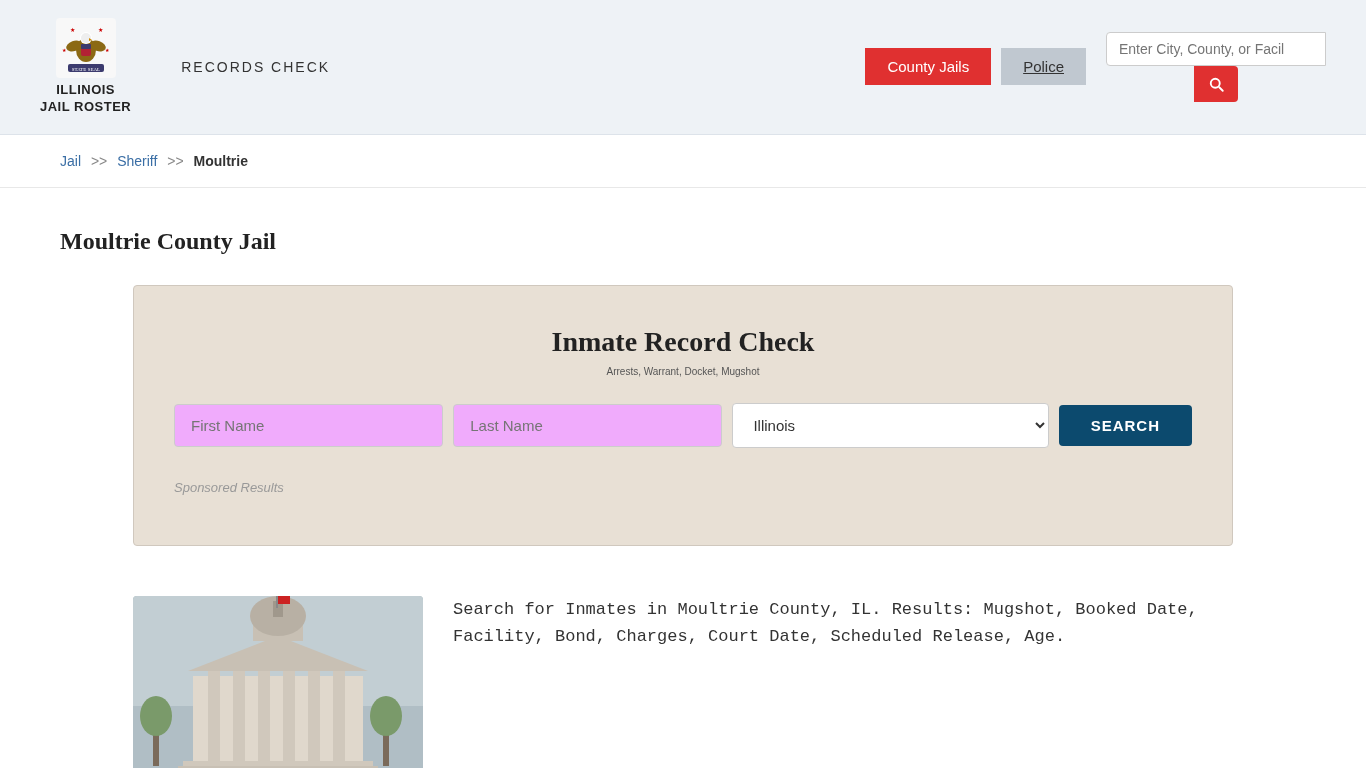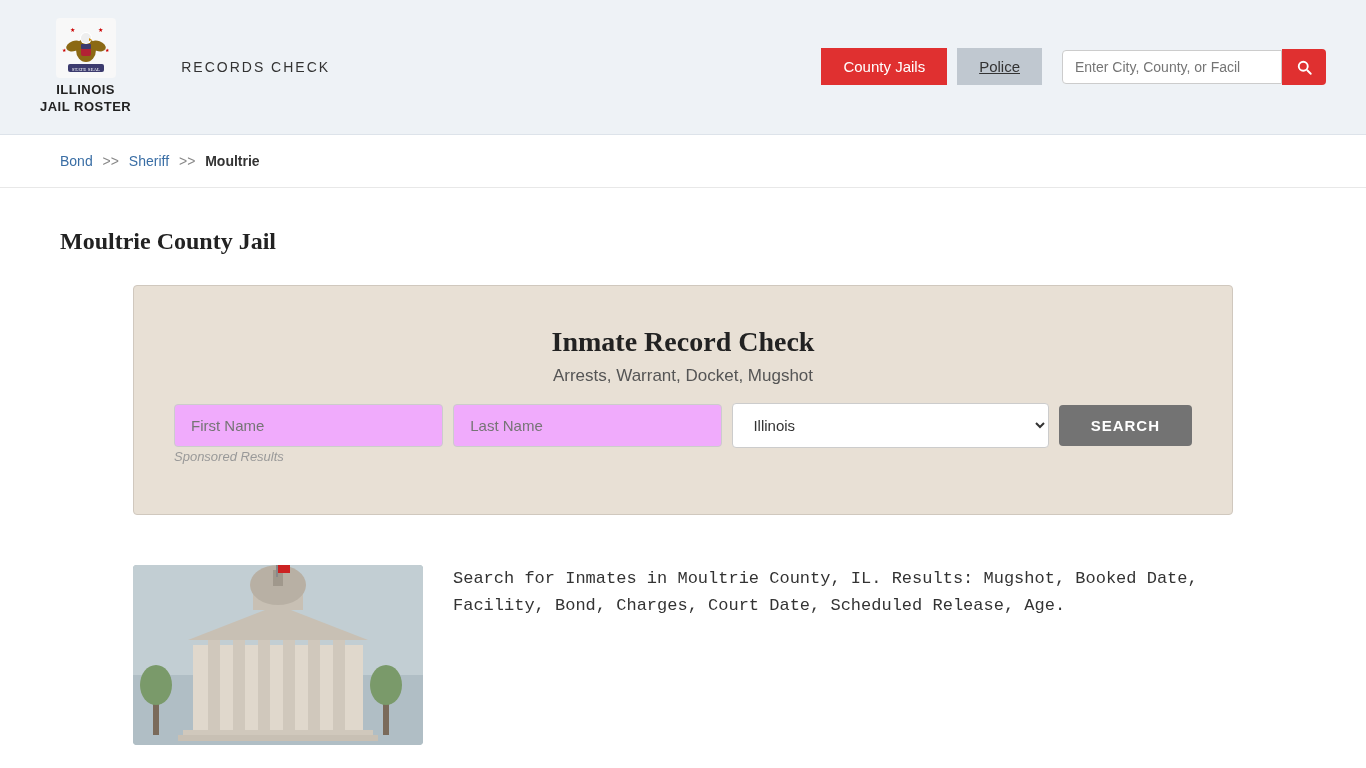--- a/index.html
+++ b/index.html
@@ -60,20 +60,21 @@
     }
     .nav-btn-inactive {
       background: #c0c8d0;
       color: #333;
       text-decoration: underline;
     }
     .search-bar {
       display: flex;
       align-items: center;
       margin-left: 10px;
+      flex-direction: column;
     }
     .search-input {
       padding: 8px 12px;
       border: 1px solid #ccc;
       border-radius: 4px 0 0 4px;
       font-size: 14px;
       width: 220px;
       outline: none;
       background: #fff;
       font-family: Arial, sans-serif;
@@ -142,24 +143,24 @@
     .panel-title {
       text-align: center;
       font-size: 28px;
       font-weight: bold;
       font-family: Georgia, serif;
       color: #222;
       margin-bottom: 8px;
     }
     .panel-subtitle {
       text-align: center;
-      font-size: 17px;
+      font-size: 10px;
       color: #555;
       font-family: Arial, sans-serif;
-      margin-bottom: 17px;
+      margin-bottom: 26px;
     }
     .search-form {
       display: flex;
       gap: 10px;
       align-items: center;
     }
     .form-input {
       flex: 1;
       padding: 12px 16px;
       border: 1px solid #ccc;
@@ -174,34 +175,34 @@
       padding: 12px 16px;
       border: 1px solid #ccc;
       border-radius: 4px;
       font-size: 15px;
       font-family: Arial, sans-serif;
       background: #fff;
       color: #333;
       appearance: auto;
     }
     .search-submit {
-      background: #737373;
+      background: #0c4a6e;
       color: #fff;
       border: none;
       padding: 12px 32px;
       font-size: 15px;
       font-weight: bold;
       border-radius: 4px;
       cursor: pointer;
       letter-spacing: 1px;
       font-family: Arial, sans-serif;
       text-transform: uppercase;
     }
     .sponsored-label {
-      margin-top: 1px;
+      margin-top: 32px;
       font-size: 13px;
       color: #999;
       font-family: Arial, sans-serif;
       font-style: italic;
     }
 
     
     .lower-section {
       display: flex;
       gap: 30px;
@@ -293,21 +294,21 @@
       <button class="search-btn">
         <svg class="search-icon-svg" viewBox="0 0 24 24">
           <path d="M21 21l-4.35-4.35M17 11A6 6 0 1 1 5 11a6 6 0 0 1 12 0z" stroke="white" stroke-width="2.5" fill="none" stroke-linecap="round"></path>
         </svg>
       </button>
     </div>
   </div>
 </header>
 
 <nav class="breadcrumb">
-  <a href="#">Bond</a>
+  <a href="#">Jail</a>
   <span class="sep">&gt;&gt;</span>
   <a href="#">Sheriff</a>
   <span class="sep">&gt;&gt;</span>
   <span class="current">Moultrie</span>
 </nav>
 
 <main class="main-content">
   <h1 class="page-title">Moultrie County Jail</h1>
 
   <div class="record-check-panel">

